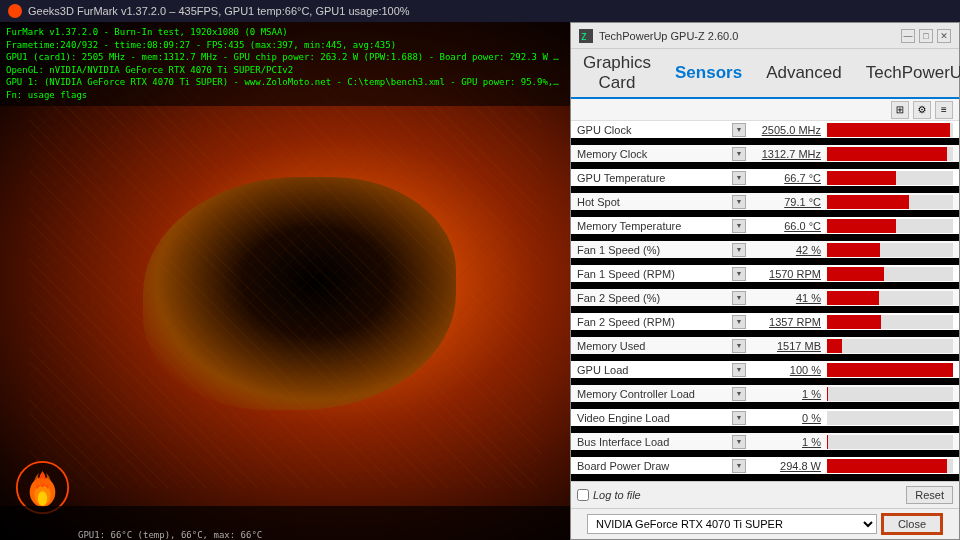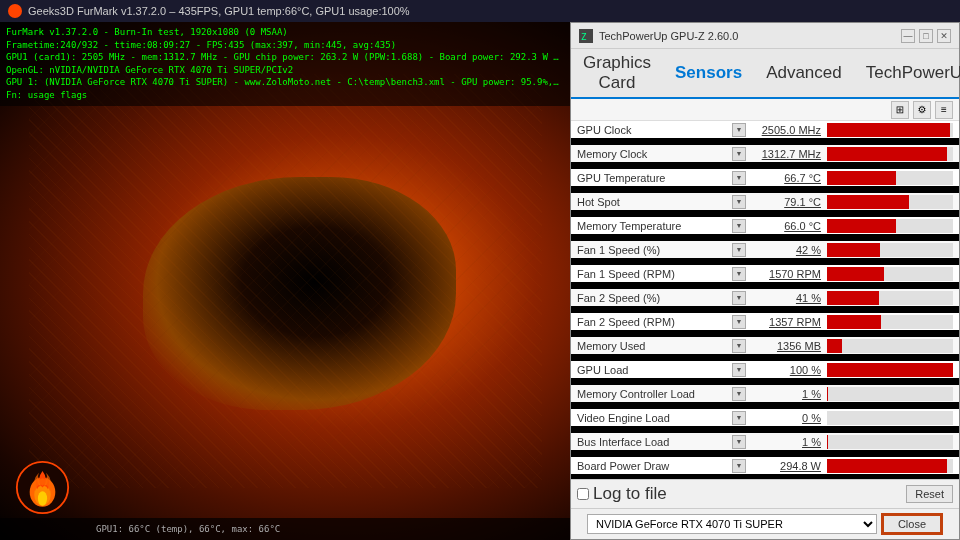--- a/index.html
+++ b/index.html
@@ -115,25 +115,25 @@
       font-family: monospace;
       font-size: 9px;
       line-height: 1.4;
     }
 
     .furmark-bottom-bar {
       position: absolute;
       bottom: 0;
       left: 0;
       right: 0;
-      height: 22px;
+      height: 34px;
       background: rgba(0,0,0,0.7);
       display: flex;
-      align-items: center;
-      padding: 0 26px;
+      align-items: flex-end;
+      padding: 0 8px;
     }
 
     .furmark-flame-logo {
       position: absolute;
       bottom: 25px;
       left: 15px;
       width: 55px;
       height: 55px;
     }
 
@@ -323,22 +323,23 @@
       gap: 4px;
     }
 
     .log-checkbox {
       width: 12px;
       height: 12px;
       cursor: pointer;
     }
 
     .log-label {
-      font-size: 17px;
-      color: #333;
+      font-size: 11px;
+      color: #333;
+      font-style: italic;
     }
 
     .spacer { flex: 1; }
 
     .reset-btn, .close-btn-bottom {
       padding: 2px 8px;
       font-size: 11px;
       border: 1px solid #aaa;
       background: #e8e8e8;
       cursor: pointer;
@@ -524,21 +525,21 @@
             <span class="sensor-name">Fan 2 Speed (RPM)</span>
             <div class="sensor-dropdown">▼</div>
             <span class="sensor-value">1357 RPM</span>
             <div class="sensor-bar-container">
               <div class="sensor-bar" style="width: 43%;"></div>
             </div>
           </div>
           <div class="sensor-row">
             <span class="sensor-name">Memory Used</span>
             <div class="sensor-dropdown">▼</div>
-            <span class="sensor-value">1356 MB</span>
+            <span class="sensor-value">1517 MB</span>
             <div class="sensor-bar-container">
               <div class="sensor-bar" style="width: 12%;"></div>
             </div>
           </div>
           <div class="sensor-row">
             <span class="sensor-name">GPU Load</span>
             <div class="sensor-dropdown">▼</div>
             <span class="sensor-value">100 %</span>
             <div class="sensor-bar-container">
               <div class="sensor-bar" style="width: 100%;"></div>

